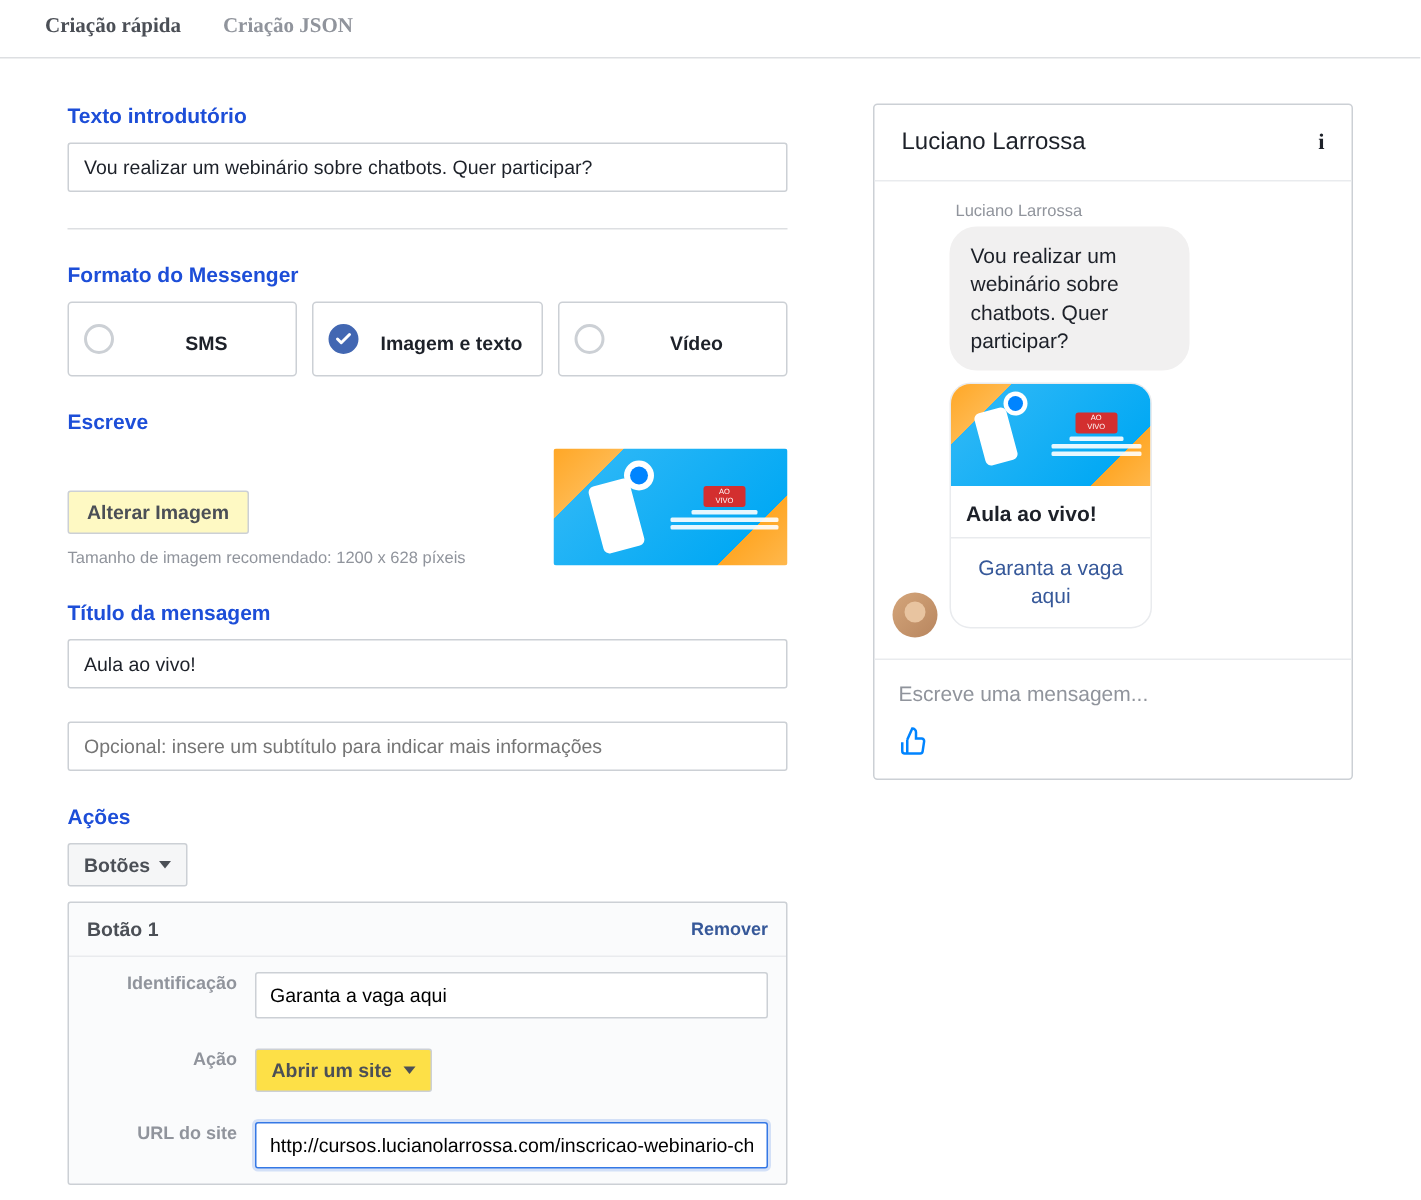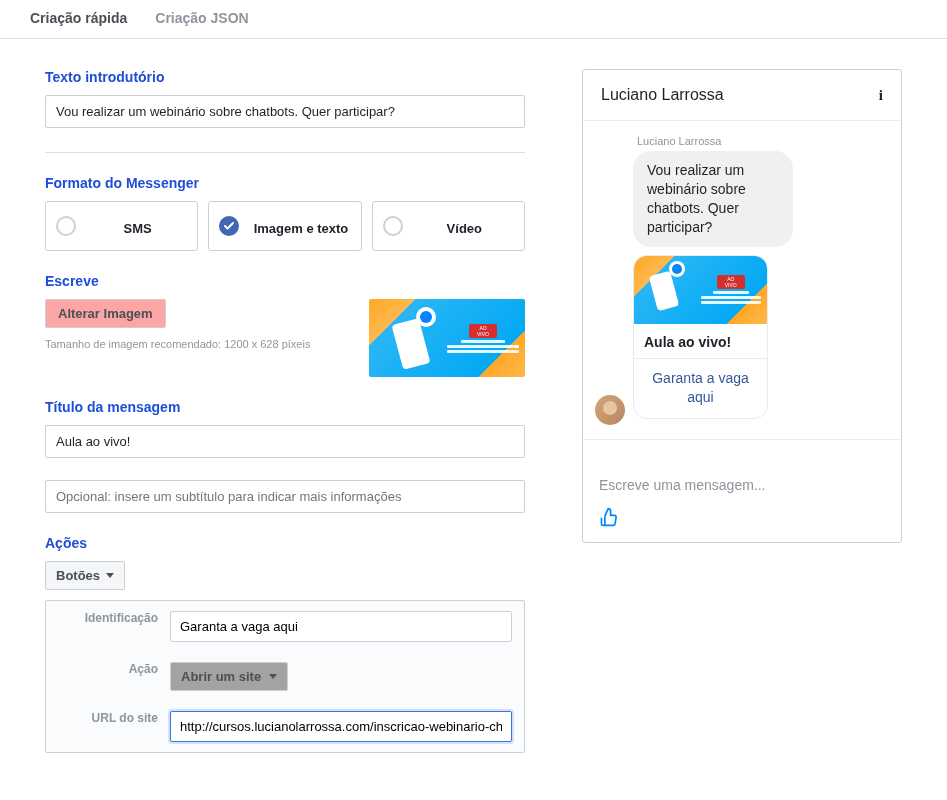--- a/index.html
+++ b/index.html
@@ -1,67 +1,67 @@
 <!DOCTYPE html>
 <html><head>
 <meta charset="utf-8">
 <style>
 * { box-sizing: border-box; margin: 0; padding: 0; }
 body { font-family: Helvetica, Arial, sans-serif; font-size: 13px; color: #1d2129; background: #fff; }
 .page { width: 947px; margin: 0; }
-.tabs { border-bottom: 1px solid #dddfe2; padding: 0 16px; display: flex; gap: 0; }
+.tabs { border-bottom: 1px solid #dddfe2; padding: 0 16px; display: flex; gap: 0; font-family: Liberation Serif, serif; }
 .tab { padding: 10px 14px 12px; font-size: 14px; font-weight: bold; color: #90949c; cursor: pointer; }
 .tab.active { color: #4b4f56; }
 .main { display: flex; padding: 30px 45px 20px 45px; gap: 40px; }
 .left { flex: 1; }
 .right { width: 320px; }
 .section-label { font-size: 14px; font-weight: bold; color: #1d4ed8; margin-bottom: 10px; }
 .text-input { width: 480px; border: 1px solid #ccd0d5; border-radius: 2px; padding: 8px 10px; font-size: 13px; color: #1d2129; background: #fff; }
 .text-input.placeholder { color: #90949c; }
 .divider { border-top: 1px solid #dddfe2; margin: 24px 0 22px; width: 480px; }
 .format-row { display: flex; gap: 10px; margin-bottom: 22px; }
 .format-card { flex: 1; border: 1px solid #ccd0d5; border-radius: 3px; padding: 14px 10px; display: flex; align-items: flex-end; gap: 12px; cursor: pointer; font-size: 13px; font-weight: bold; color: #1d2129; justify-content: flex-start; }
 .format-card.selected { border-color: #ccd0d5; }
 .radio-circle { width: 20px; height: 20px; border: 2px solid #ccd0d5; border-radius: 50%; flex-shrink: 0; display: flex; align-items: center; justify-content: center; }
 .radio-circle.checked { background: #4267b2; border-color: #4267b2; }
 .radio-circle.checked svg { display: block; }
 .radio-circle svg { display: none; }
 .format-label { flex: 1; text-align: center; }
 .image-row { display: flex; align-items: flex-start; gap: 20px; margin-bottom: 22px; }
 .image-left { flex: 1; }
-.btn-secondary { background: #fca5a5; border: 1px solid #ccd0d5; border-radius: 2px; padding: 6px 12px; font-size: 13px; font-weight: bold; color: #4b4f56; cursor: pointer; }
+.btn-secondary { background: #fef9c3; border: 1px solid #ccd0d5; border-radius: 2px; padding: 6px 12px; font-size: 13px; font-weight: bold; color: #4b4f56; cursor: pointer; margin-top: 28px; }
 .hint { font-size: 11px; color: #90949c; margin-top: 10px; }
 .thumb { width: 156px; height: 78px; border-radius: 2px; overflow: hidden; }
 .actions-dropdown { display: inline-flex; align-items: center; gap: 6px; background: #f5f6f7; border: 1px solid #ccd0d5; border-radius: 2px; padding: 6px 10px; font-size: 13px; font-weight: bold; color: #4b4f56; cursor: pointer; }
 .caret { width: 0; height: 0; border-left: 4px solid transparent; border-right: 4px solid transparent; border-top: 5px solid #4b4f56; }
 .button-card { width: 480px; border: 1px solid #ccd0d5; border-radius: 2px; margin-top: 10px; background: #fafbfc; }
 .button-card-header { display: flex; justify-content: space-between; padding: 10px 12px; border-bottom: 1px solid #e9ebee; font-size: 13px; }
 .button-card-title { font-weight: bold; color: #4b4f56; }
 .button-card-remove { color: #365899; font-weight: bold; cursor: pointer; font-size: 12px; }
 .form-row { display: flex; align-items: flex-start; padding: 10px 12px; gap: 12px; }
 .form-label { width: 100px; text-align: right; font-size: 12px; font-weight: bold; color: #90949c; }
 .form-control { flex: 1; }
 .form-input { width: 100%; border: 1px solid #ccd0d5; border-radius: 2px; padding: 7px 9px; font-size: 13px; background: #fff; }
 .form-input.focused { border: 1px solid #3578e5; box-shadow: 0 0 0 2px rgba(53,120,229,0.2); }
-.form-dropdown { display: inline-flex; align-items: center; gap: 8px; background: #a3a3a3; border: 1px solid #ccd0d5; border-radius: 2px; padding: 6px 10px; font-size: 13px; font-weight: bold; color: #4b4f56; cursor: pointer; }
+.form-dropdown { display: inline-flex; align-items: center; gap: 8px; background: #fde047; border: 1px solid #ccd0d5; border-radius: 2px; padding: 6px 10px; font-size: 13px; font-weight: bold; color: #4b4f56; cursor: pointer; }
 .preview { border: 1px solid #ccd0d5; border-radius: 3px; background: #fff; }
 .preview-header { display: flex; justify-content: space-between; align-items: center; padding: 16px 18px; border-bottom: 1px solid #e9ebee; }
 .preview-name { font-size: 16px; color: #1d2129; }
 .preview-info-icon { font-family: Georgia, serif; font-weight: bold; font-size: 15px; color: #1d2129; }
 .preview-body { padding: 14px 14px 10px 50px; position: relative; }
 .chat-name { font-size: 11px; color: #90949c; margin-bottom: 4px; margin-left: 4px; }
 .bubble { background: #f1f0f0; border-radius: 18px; padding: 10px 14px; font-size: 14px; color: #1d2129; max-width: 160px; margin-bottom: 8px; line-height: 1.35; }
 .card-msg { border: 1px solid #e9ebee; border-radius: 14px; width: 135px; overflow: hidden; margin-bottom: 10px; }
 .card-img { width: 100%; height: 68px; }
 .card-title { padding: 10px 10px 8px; font-size: 14px; font-weight: bold; color: #1d2129; }
 .card-action { border-top: 1px solid #e9ebee; padding: 10px; text-align: center; font-size: 14px; color: #365899; line-height: 1.4; }
 .avatar { width: 30px; height: 30px; border-radius: 50%; background: linear-gradient(135deg,#d4a57a 0%,#b8865f 100%); position: absolute; left: 12px; bottom: 14px; overflow: hidden; }
 .avatar::after { content: ""; position: absolute; top: 6px; left: 8px; width: 14px; height: 14px; background: #e8c4a0; border-radius: 50%; }
 .composer { border-top: 1px solid #e9ebee; padding: 14px 16px 12px; }
-.composer-text { font-size: 14px; color: #90949c; margin-bottom: 14px; margin-top: 23px; }
+.composer-text { font-size: 14px; color: #90949c; margin-bottom: 14px; }
 .thumbs-up { width: 20px; height: 20px; color: #0084ff; }
 
 
 .banner { width: 100%; height: 100%; background: linear-gradient(135deg,#ffa726 0%, #ffb84d 20%, #29b6f6 20%, #03a9f4 80%, #ffa726 80%, #ffb84d 100%); position: relative; display: flex; align-items: center; justify-content: flex-end; padding: 4px 6px; }
 .banner-phone { position: absolute; left: 18%; top: 28%; width: 28px; height: 46px; background: #fff; border-radius: 4px; transform: rotate(-15deg); }
 .banner-bubble { position: absolute; left: 30%; top: 10%; width: 20px; height: 20px; background: #fff; border-radius: 50%; }
 .banner-bubble::after { content: ""; position: absolute; inset: 4px; background: #0084ff; border-radius: 50%; }
 .banner-text { width: 50%; display: flex; flex-direction: column; gap: 2px; }
 .banner-pill { background: #d32f2f; color: #fff; font-size: 5px; padding: 1px 4px; border-radius: 2px; align-self: center; width: 28px; text-align: center; }
 .banner-line { background: rgba(255,255,255,0.9); height: 3px; border-radius: 1px; }
@@ -131,20 +131,24 @@
 
       <input class="text-input placeholder" type="text" style="margin-bottom: 22px;" placeholder="Opcional: insere um subtítulo para indicar mais informações">
 
       <div class="section-label">Ações</div>
       <div class="actions-dropdown">
         <span>Botões</span>
         <span class="caret"></span>
       </div>
 
       <div class="button-card">
+        <div class="button-card-header">
+          <span class="button-card-title">Botão 1</span>
+          <span class="button-card-remove">Remover</span>
+        </div>
         <div class="form-row">
           <div class="form-label">Identificação</div>
           <div class="form-control">
             <input class="form-input" type="text" value="Garanta a vaga aqui" style="">
           </div>
         </div>
         <div class="form-row">
           <div class="form-label">Ação</div>
           <div class="form-control">
             <div class="form-dropdown">

